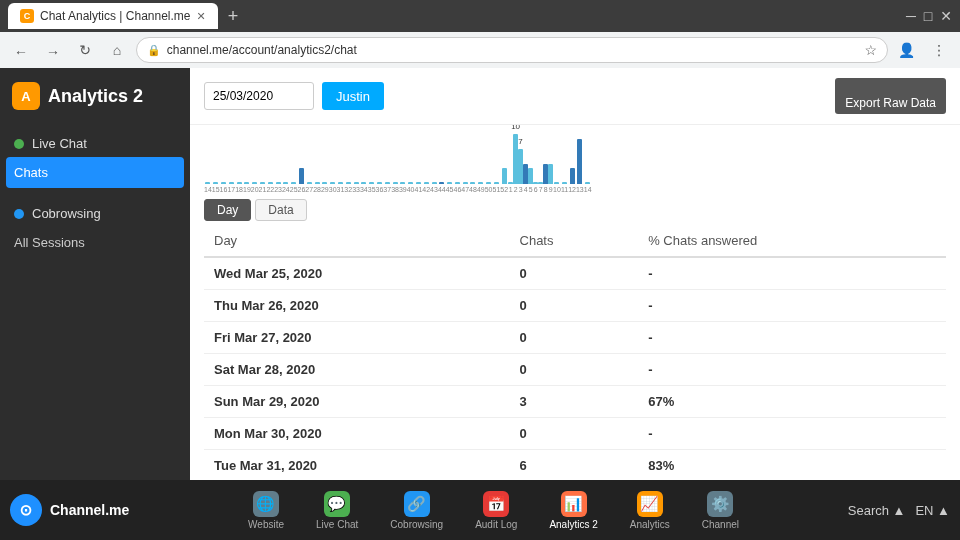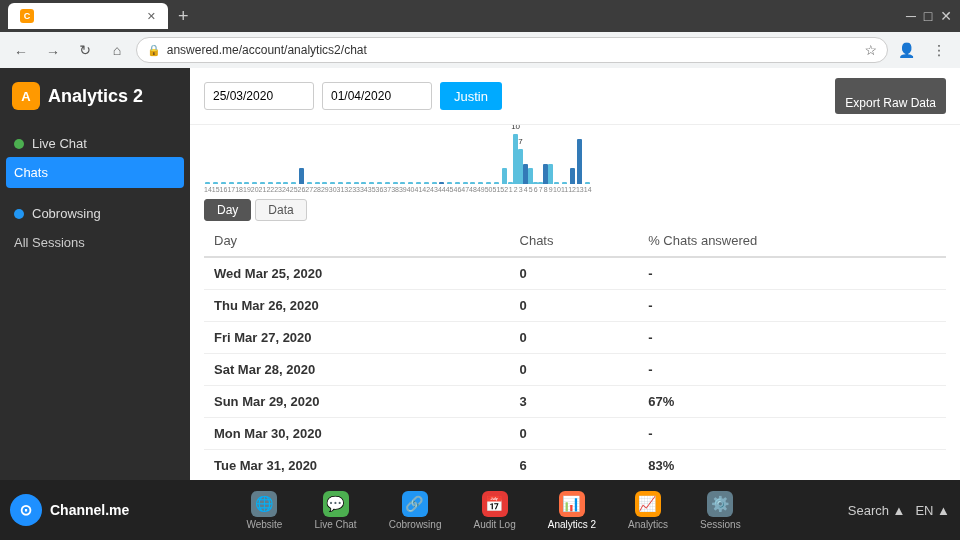--- a/index.html
+++ b/index.html
@@ -329,39 +329,40 @@
       cursor: pointer;
       color: #ccc;
     }
   </style>
 </head>
 <body>
 
 <div class="browser-titlebar">
   <div class="browser-tab">
     <div class="browser-tab-favicon">C</div>
+    <span>Chat Analytics | Channel.me</span>
     <span class="tab-close">✕</span>
   </div>
   <span class="tab-new">+</span>
 
   <div style="margin-left:auto;display:flex;gap:8px;align-items:center;">
     <span style="color:#ccc;font-size:14px;cursor:pointer;">─</span>
     <span style="color:#ccc;font-size:14px;cursor:pointer;">□</span>
     <span style="color:#ccc;font-size:14px;cursor:pointer;">✕</span>
   </div>
 </div>
 
 <div class="browser-controls">
   <button class="nav-btn">←</button>
   <button class="nav-btn">→</button>
   <button class="nav-btn">↻</button>
   <button class="nav-btn">⌂</button>
   <div class="address-bar">
     <span class="lock-icon">🔒</span>
-    <span>answered.me/account/analytics2/chat</span>
+    <span>channel.me/account/analytics2/chat</span>
     <span class="star-btn">☆</span>
   </div>
   <button class="nav-btn">👤</button>
   <button class="nav-btn">⋮</button>
 </div>
 
 <div class="app-body">
 
   <div class="sidebar">
     <div class="sidebar-logo">
@@ -387,21 +388,20 @@
       <div class="sidebar-item">
         <span>All Sessions</span>
       </div>
     </div>
   </div>
 
   <div class="main-content">
 
     <div class="toolbar">
       <input class="date-input" type="text" value="25/03/2020" style="">
-      <input class="date-input" type="text" value="01/04/2020" style="">
       <button class="search-btn">Justin</button>
       <button class="export-btn">Export Raw Data</button>
     </div>
 
     <div class="chart-area" id="chart-container">
     <div style="display: flex; flex-direction: column; align-items: center; position: relative;">
           <div class="chart-bar" style="height: 2px; width: 5px;"></div>
           <span style="font-size: 7px; color: rgb(136, 136, 136); margin-top: 2px;">14</span>
         </div>
         <div style="display: flex; flex-direction: column; align-items: center; position: relative;">
@@ -705,20 +705,20 @@
       <div class="bottom-nav-item active">
         <div class="bottom-nav-icon" style="background: rgb(255, 112, 67);">📊</div>
         <span>Analytics 2</span>
       </div>
       <div class="bottom-nav-item">
         <div class="bottom-nav-icon" style="background: rgb(255, 152, 0);">📈</div>
         <span>Analytics</span>
       </div>
       <div class="bottom-nav-item">
         <div class="bottom-nav-icon" style="background: rgb(96, 125, 139);">⚙️</div>
-        <span>Sessions</span>
+        <span>Channel</span>
       </div>
     </div>
   <div class="bottom-right">
     <span class="user-btn">Search ▲</span>
     <span class="lang-btn">EN ▲</span>
   </div>
 </div>
 
 </body></html>

